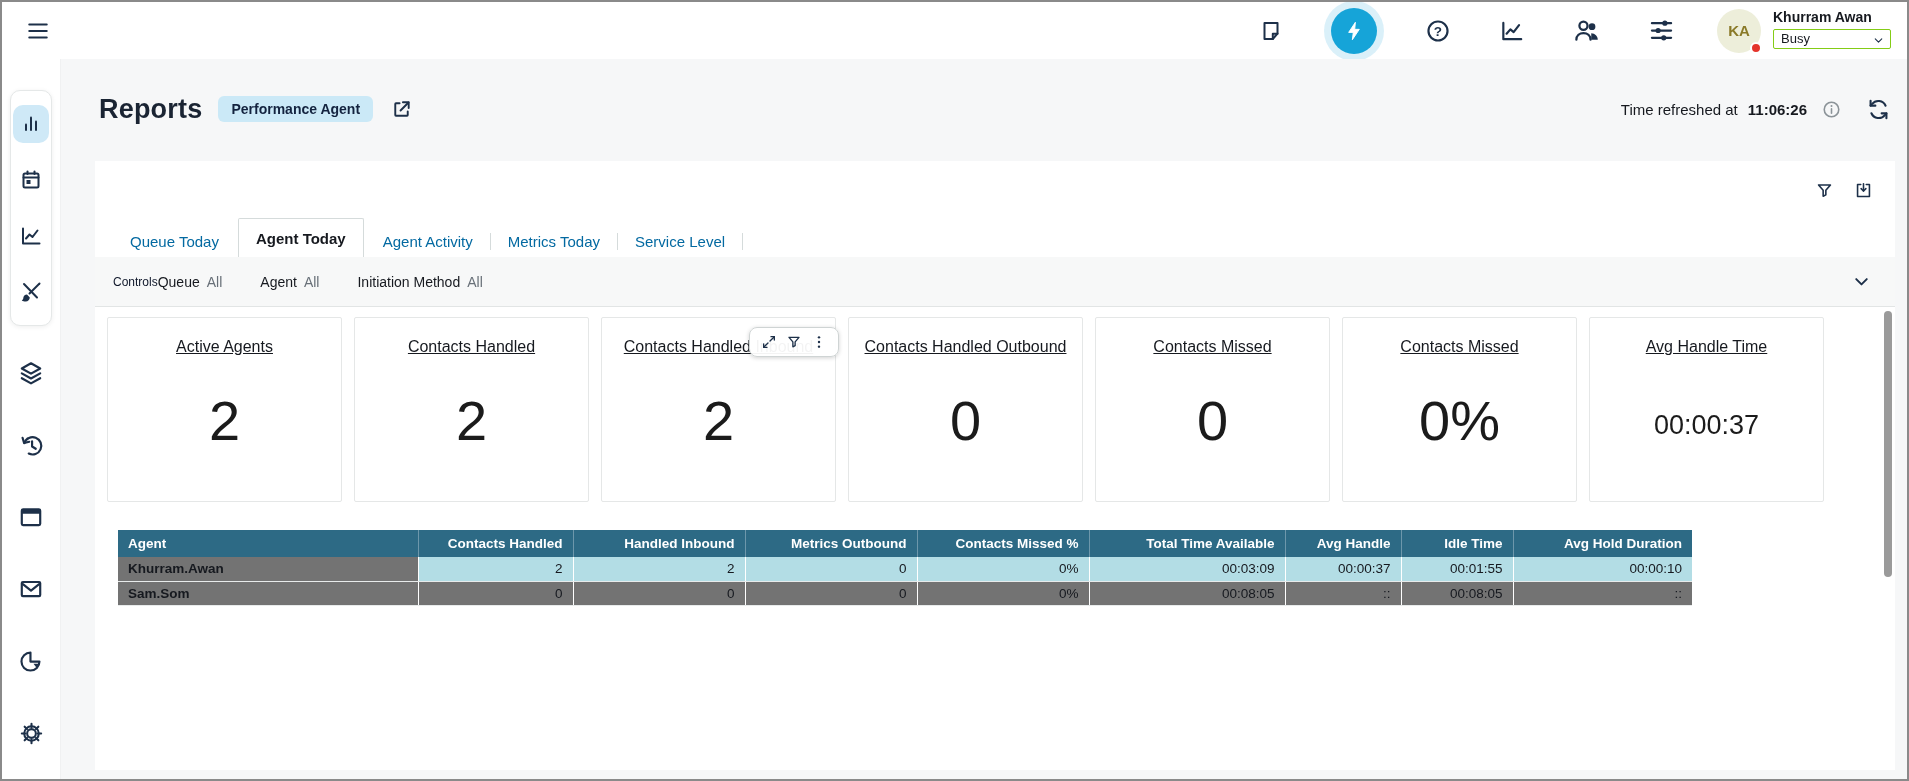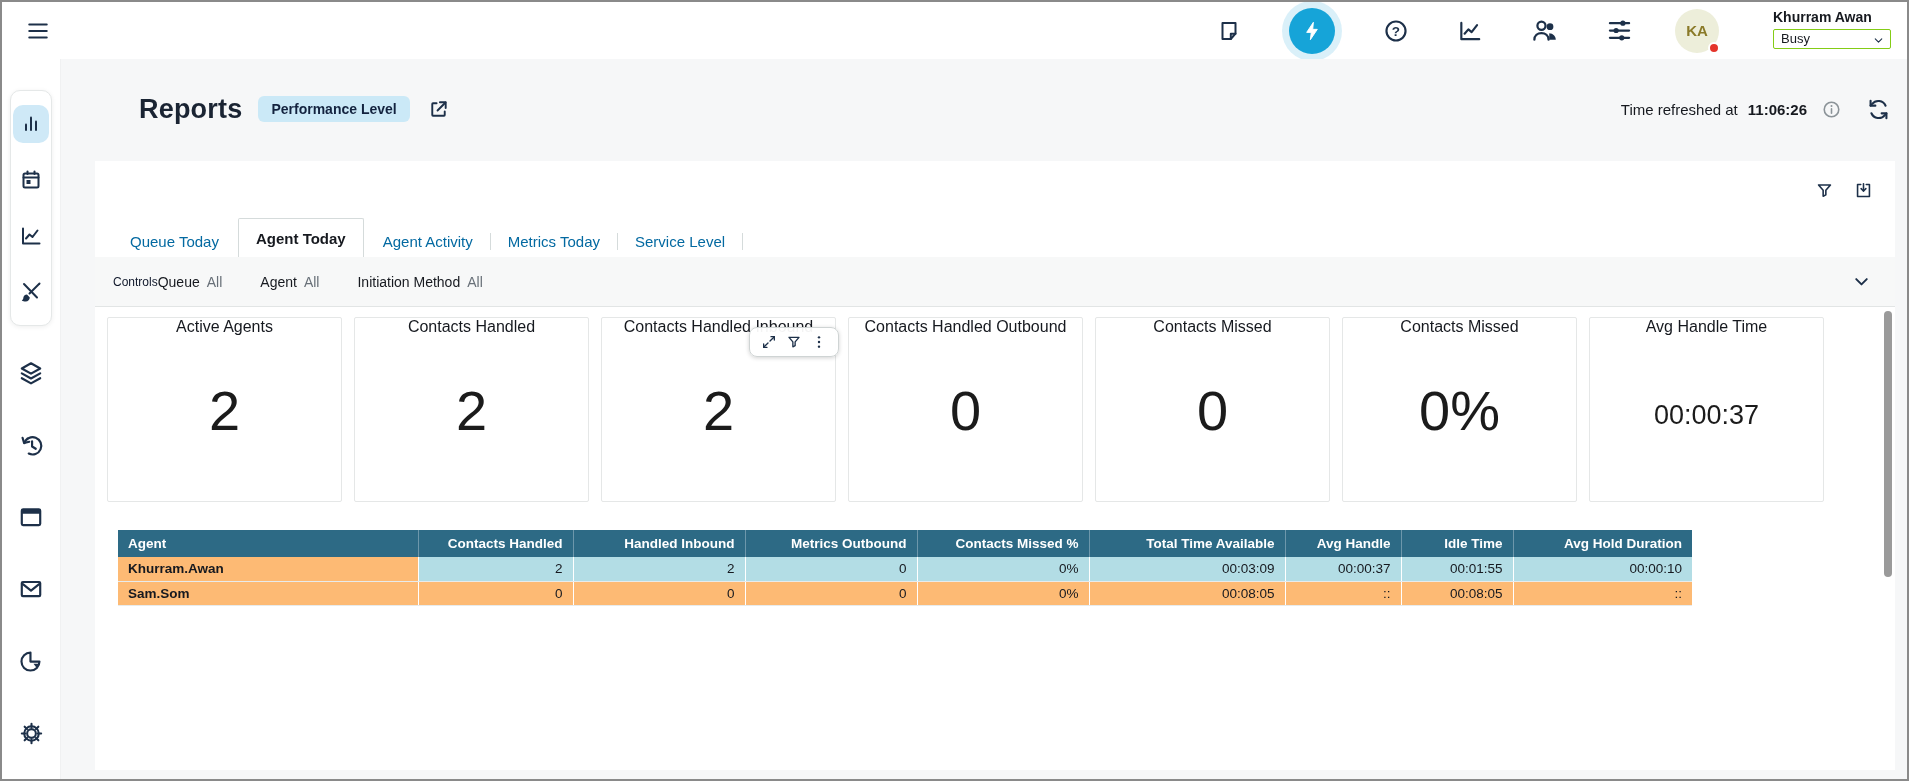--- a/index.html
+++ b/index.html
@@ -14,42 +14,42 @@
   .hamburger{ width:28px; height:28px; display:flex; align-items:center; justify-content:center; cursor:pointer; }
   .tb-icons{ margin-left:auto; display:flex; align-items:center; gap:48px; }
   .tb-btn{ display:flex; align-items:center; justify-content:center; cursor:pointer; }
   .bolt-btn{ width:46px; height:46px; border-radius:50%; background:#16a4d8;
     box-shadow:0 0 0 7px rgba(22,164,216,.16); display:flex; align-items:center; justify-content:center; }
   .tb-user{ display:flex; margin-left:42px; gap:12px; }
   .avatar{ width:44px; height:44px; border-radius:50%; background:#edeeda; color:#8a7a28;
     font-weight:bold; font-size:15px; display:flex; align-items:center; justify-content:center; position:relative; }
   .presence{ position:absolute; right:-1px; bottom:-1px; width:12px; height:12px; border-radius:50%;
     background:#e4342b; border:2px solid #fff; }
-  .user-col{ display:flex; flex-direction:column; gap:4px;margin-left:42px; }
+  .user-col{ display:flex; flex-direction:column; gap:4px; }
   .user-name{ font-size:14px; font-weight:bold; color:#16191f; }
   .status-select{ position:relative; width:118px; height:20px; border:1px solid #84cc16; border-radius:2px;
     background:#fff; font-size:13px; color:#16191f; display:flex; align-items:center; padding:0 20px 0 7px; cursor:pointer; }
   .status-select .chev{ position:absolute; right:5px; top:4px; }
 
   
   .body{ flex:1; display:flex; min-height:0; }
   .sidebar{ flex:0 0 59px; background:#fff; border-right:1px solid #f0f1f2;
     display:flex; flex-direction:column; align-items:center; }
   .nav-card{ margin-top:31px; width:42px; background:#fff; border:1px solid #e5e8e8; border-radius:10px;
     box-shadow:0 1px 5px rgba(0,0,0,.07); display:flex; flex-direction:column; align-items:center; padding:5px 0; }
   .nav-btn{ width:36px; height:38px; margin:9px 0; border-radius:10px;
     display:flex; align-items:center; justify-content:center; cursor:pointer; }
   .nav-btn.active{ background:#cfe9f7; }
   .side-loose{ display:flex; flex-direction:column; align-items:center; margin-top:34px; gap:46px; }
   .side-btn{ width:30px; height:26px; display:flex; align-items:center; justify-content:center; cursor:pointer; }
 
   .main{ flex:1; min-width:0; background:#f6f7f8; display:flex; flex-direction:column; padding:0 12px 9px 34px; }
 
   
-  .title-row{ margin-top:24px; height:52px; display:flex; align-items:center; padding:0 4px;margin-left:40px; }
+  .title-row{ margin-top:24px; height:52px; display:flex; align-items:center; padding:0 4px; }
   .page-title{ font-size:27px; font-weight:bold; color:#1a2433; letter-spacing:.2px; }
   .badge{ margin-left:16px; background:#cbe9f7; color:#13233f; font-size:14px; font-weight:bold;
     padding:5px 13px; border-radius:6px; }
   .ext-btn{ margin-left:17px; cursor:pointer; display:flex; }
   .refresh-group{ margin-left:auto; display:flex; align-items:center; gap:10px; font-size:15px; color:#16191f; }
   .refresh-group b{ font-weight:bold; }
   .refresh-btn{ margin-left:14px; cursor:pointer; display:flex; }
 
   
   .panel{ flex:1; min-height:0; margin-top:26px; background:#fff; display:flex; flex-direction:column; }
@@ -67,36 +67,36 @@
   .controls-title{ font-size:12px; color:#0f172a; }
   .filter{ display:flex; align-items:center; gap:7px; margin-right:38px; font-size:14px; cursor:pointer; }
   .f-label{ font-weight:normal; color:#16191f; }
   .f-val{ color:#687078; }
   .controls-chev{ margin-left:auto; cursor:pointer; display:flex; }
 
   .content{ flex:1; min-height:0; background:#fff; position:relative; padding:10px 0 0 12px; }
   .cards{ display:flex; gap:12px; }
   .card{ flex:0 0 auto; width:235px; height:185px; background:#fff; border:1px solid #e5e7e7; border-radius:2px;
     display:flex; flex-direction:column; align-items:center; position:relative; }
-  .card-title{ font-size:16px; color:#16191f; white-space:nowrap; }
+  .card-title{ margin-top:20px; font-size:16px; color:#16191f; white-space:nowrap;text-decoration:underline; }
   .card-value{ flex:1; display:flex; align-items:center; justify-content:center;
     font-size:56px; font-weight:300; color:#1b1b1b; padding-bottom:16px; }
   .card-value.time{ font-size:27px; font-weight:400; padding-bottom:6px; }
 
   .mini-toolbar{ position:absolute; top:9px; right:-4px; width:90px; height:30px; z-index:5;
     background:rgba(255,255,255,.95); border:1px solid #cfd4d4; border-radius:8px;
     box-shadow:0 1px 4px rgba(0,0,0,.18); display:flex; align-items:center; justify-content:space-around; padding:0 7px; }
   .mini-toolbar .tool-btn{ display:flex; }
 
   .table-wrap{ margin:28px 0 0 11px; }
   table{ border-collapse:collapse; table-layout:fixed; width:1574px; font-size:13.5px; }
   th{ background:#2d6a85; color:#fff; font-weight:bold; height:27px; padding:0 10px; text-align:right;
     border-left:1px solid #6d97ab; white-space:nowrap; overflow:hidden; cursor:pointer; }
   th:first-child{ text-align:left; border-left:none; }
-  td{ height:24px; padding:0 10px; text-align:right; color:#16191f; background:#fdba74;
+  td{ height:24px; padding:0 10px; text-align:right; color:#16191f; background:#737373;
     border-bottom:1px solid #e8ebeb; border-left:1px solid #fff; white-space:nowrap; }
   td.agent{ text-align:left; font-weight:bold; border-left:none; }
   tr.hl td.num{ background:#b3dde5; }
 
   .scroll-thumb{ position:absolute; right:3px; top:4px; width:8px; height:266px; border-radius:4px;
     background:#9a9a9a; cursor:pointer; }
 
   
   .ic{ stroke:#1d3049; fill:none; stroke-width:2; stroke-linecap:round; stroke-linejoin:round; }
   .ic-fill{ fill:#1d3049; stroke:none; }
@@ -267,21 +267,21 @@
             </g>
           </svg>
         </div>
       </div>
     </div>
 
     <div class="main">
 
       <div class="title-row">
         <span class="page-title">Reports</span>
-        <span class="badge">Performance Level</span>
+        <span class="badge">Performance Agent</span>
         <span class="ext-btn">
           <svg width="23" height="23" viewBox="0 0 24 24">
             <path class="ic" stroke-width="2.2" d="M10 5.5H6.2c-.4 0-.7.3-.7.7v11.6c0 .4.3.7.7.7h11.6c.4 0 .7-.3.7-.7V14"></path>
             <path class="ic" stroke-width="2.2" d="M13.5 4.5h6v6"></path>
             <line class="ic" stroke-width="2.2" x1="19.3" y1="4.7" x2="11" y2="13"></line>
           </svg>
         </span>
 
         <div class="refresh-group">
           <span>Time refreshed at</span>

